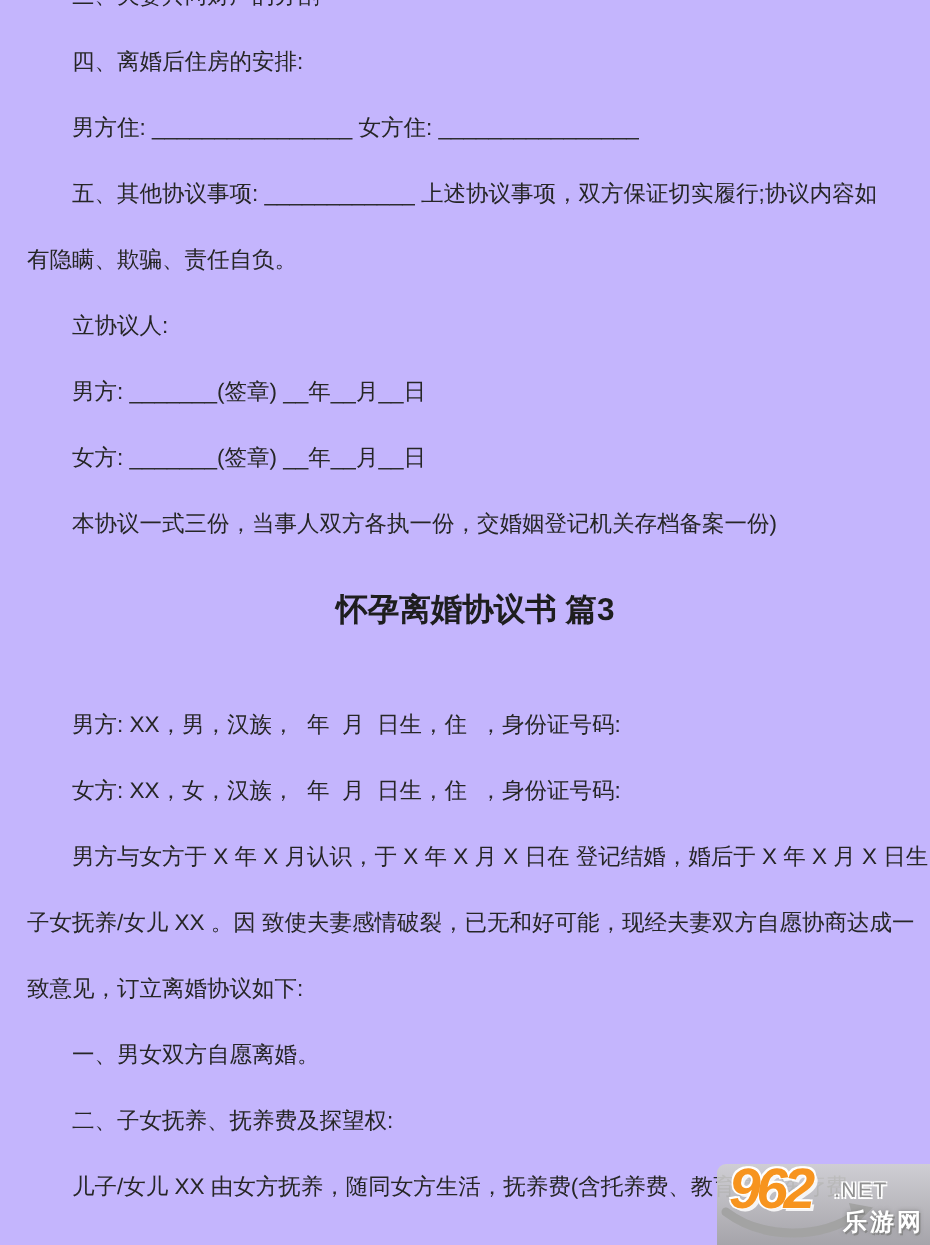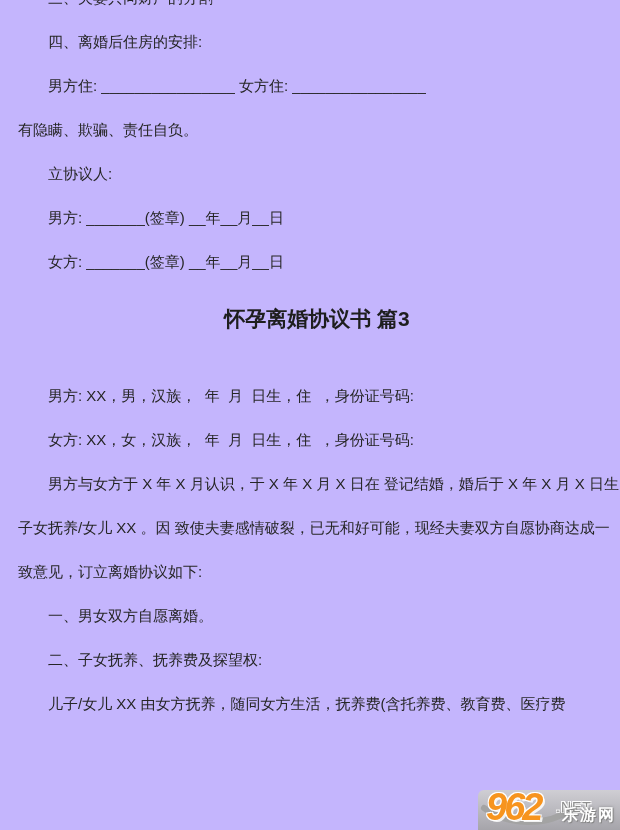--- a/index.html
+++ b/index.html
@@ -46,21 +46,21 @@
     color: #1e1e1e;
     white-space: pre;
     text-align: center;
   }
   
   .watermark {
     position: absolute;
     right: 0;
     bottom: 0;
     width: 142px;
-    height: 40px;
+    height: 54px;
     background: linear-gradient(rgba(208,208,208,0.92), rgba(163,163,163,0.92));
     border-radius: 6px 0 0 0;
   }
   .wm-962 {
     position: absolute;
     left: 8px;
     top: -4px;
     font-size: 38px;
     font-weight: 800;
     font-style: italic;
@@ -100,24 +100,26 @@
 </head>
 <body>
 
 <div class="page">
   <div class="article" style="color: rgb(38, 38, 38);">
 
     <div class="block1">
       <div class="line indent">三、夫妻共同财产的分割</div>
       <div class="line indent">四、离婚后住房的安排:</div>
       <div class="line indent">男方住: ________________ 女方住: ________________</div>
+      <div class="line indent">五、其他协议事项: ____________ 上述协议事项，双方保证切实履行;协议内容如</div>
       <div class="line">有隐瞒、欺骗、责任自负。</div>
       <div class="line indent">立协议人:</div>
       <div class="line indent">男方: _______(签章) __年__月__日</div>
       <div class="line indent">女方: _______(签章) __年__月__日</div>
+      <div class="line indent">本协议一式三份，当事人双方各执一份，交婚姻登记机关存档备案一份)</div>
     </div>
 
     <h2 class="section-title">怀孕离婚协议书 篇3</h2>
 
     <div class="block2">
       <div class="line indent">男方: XX，男，汉族，  年  月  日生，住  ，身份证号码:</div>
       <div class="line indent">女方: XX，女，汉族，  年  月  日生，住  ，身份证号码:</div>
       <div class="line indent">男方与女方于 X 年 X 月认识，于 X 年 X 月 X 日在 登记结婚，婚后于 X 年 X 月 X 日生</div>
       <div class="line">子女抚养/女儿 XX 。因 致使夫妻感情破裂，已无和好可能，现经夫妻双方自愿协商达成一</div>
       <div class="line">致意见，订立离婚协议如下:</div>

